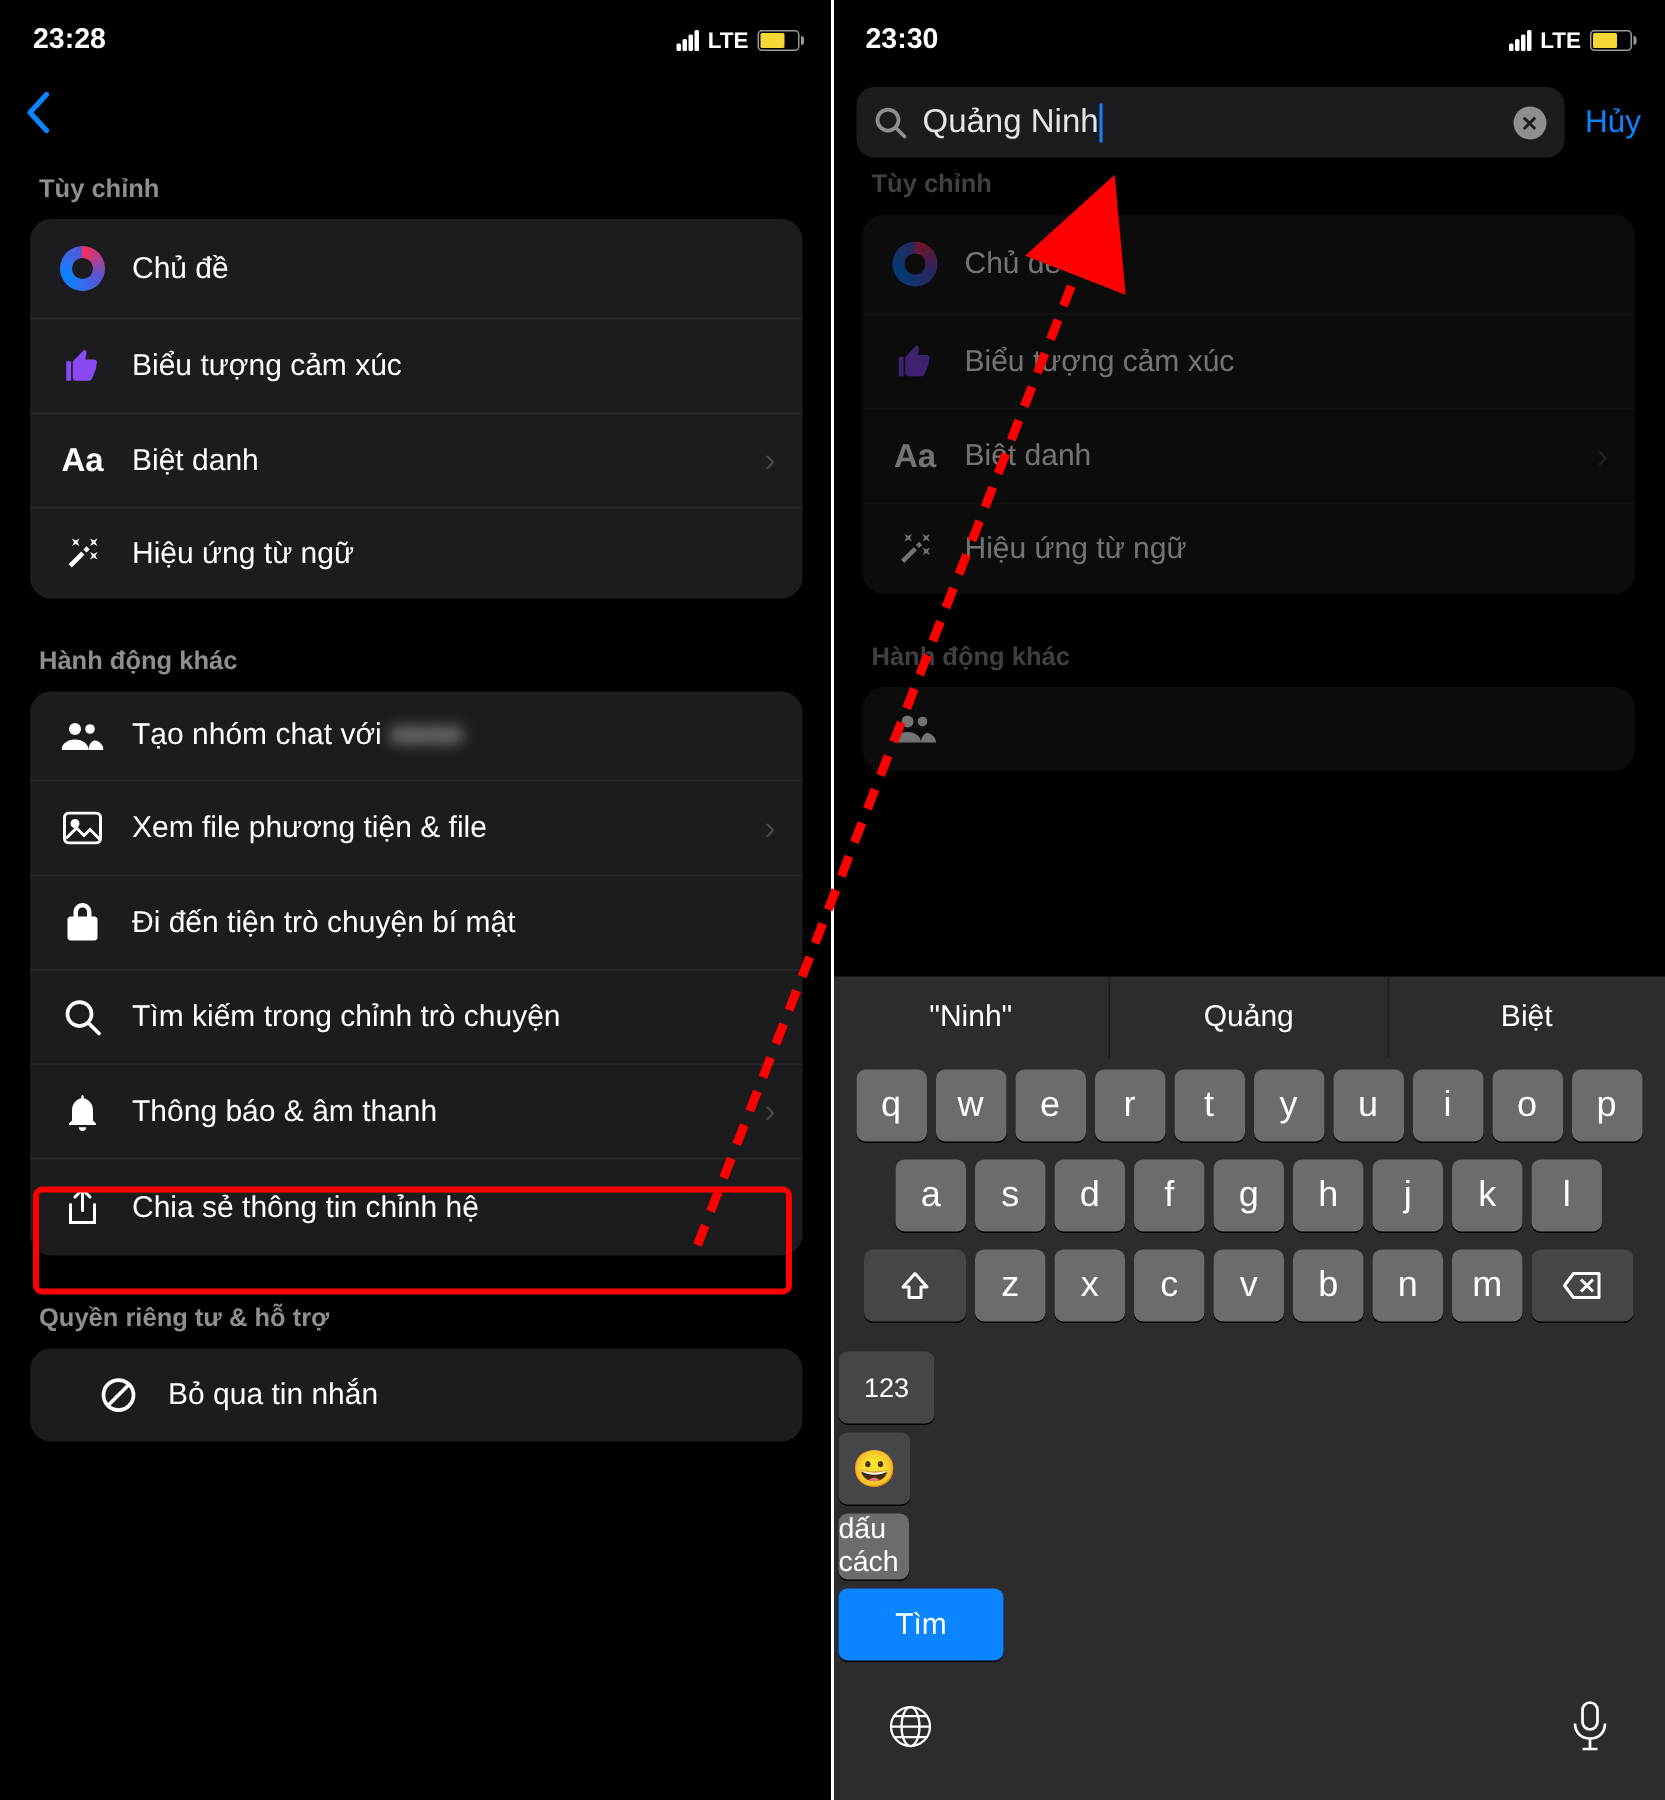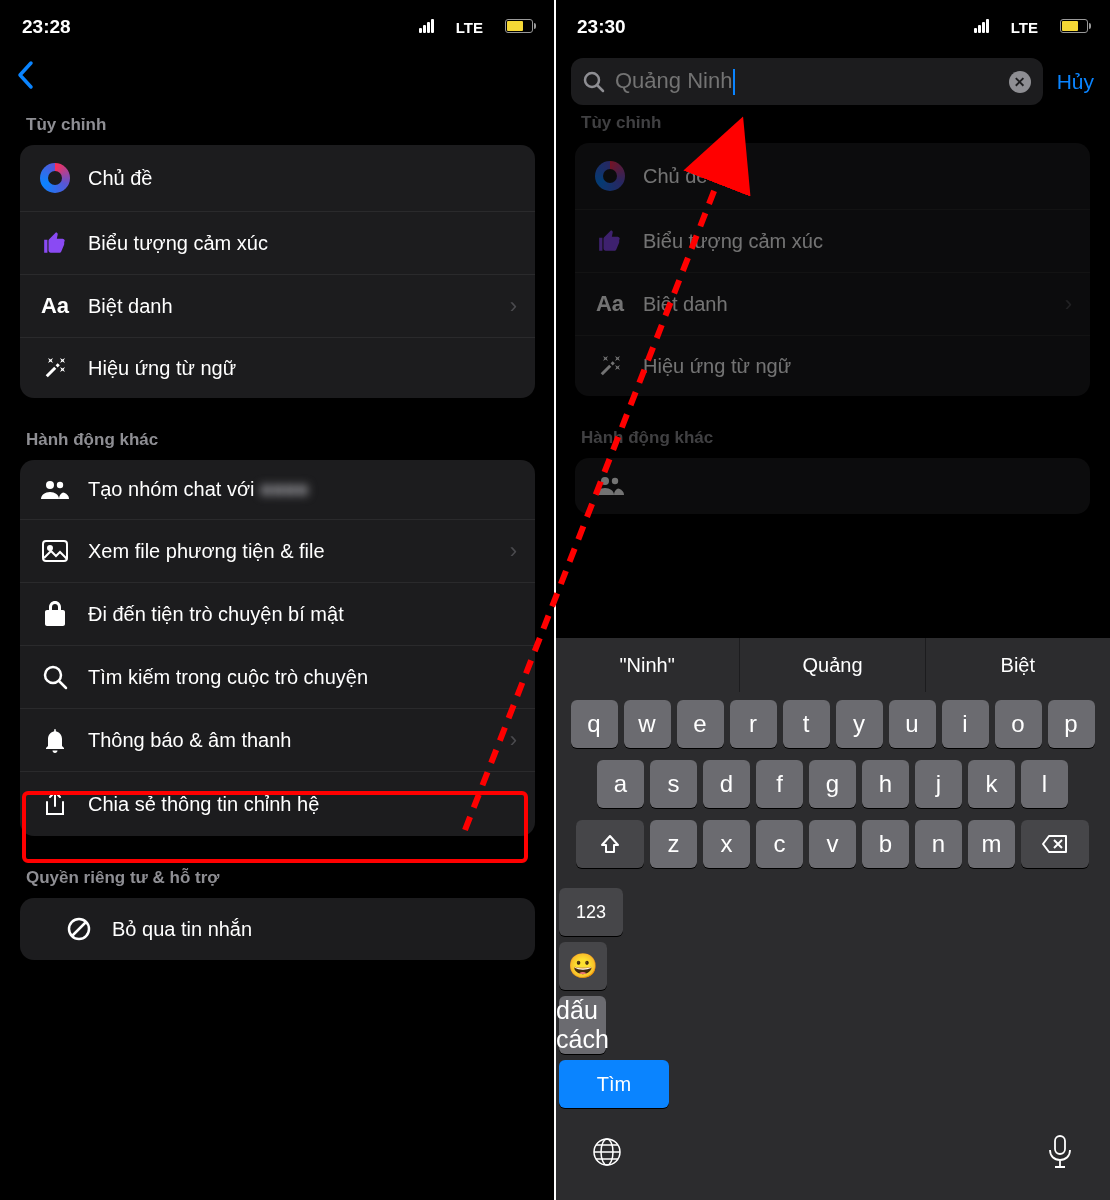--- a/index.html
+++ b/index.html
@@ -2,21 +2,21 @@
 <html><head>
 <meta charset="utf-8">
 <style>
 * { margin: 0; padding: 0; box-sizing: border-box; font-family: -apple-system, BlinkMacSystemFont, "Segoe UI", sans-serif; }
 body { background: #fff; width: 1110px; height: 1200px; display: flex; position: relative; }
 .phone { background: #000; width: 651px; height: 1200px; position: relative; overflow: hidden; color: #fff; }
 .divider { position: absolute; left: 554px; top: 0; width: 2px; height: 1200px; background: #fff; }
 
 
 .status-bar { display: flex; justify-content: space-between; align-items: center; padding: 12px 22px 8px; height: 50px; font-size: 19px; font-weight: 600; }
-.status-right { display: flex; align-items: flex-start; gap: 22px; }
+.status-right { display: flex; align-items: center; gap: 6px; }
 .signal { display: inline-flex; align-items: flex-end; gap: 1px; }
 .signal span { width: 3px; background: #fff; border-radius: 1px; }
 .signal span:nth-child(1){height:5px} .signal span:nth-child(2){height:8px} .signal span:nth-child(3){height:11px} .signal span:nth-child(4){height:14px}
 .battery { width: 28px; height: 14px; border: 1.5px solid #999; border-radius: 3px; position: relative; display: inline-block; }
 .battery::after { content:''; position:absolute; right:-4px; top:3px; width:2px; height:6px; background:#999; border-radius:0 2px 2px 0; }
 .battery-fill { position:absolute; left:1px; top:1px; bottom:1px; width:60%; background:#f5d836; border-radius:1px; }
 .lte { font-size:15px; font-weight:600; }
 
 
 .nav { padding: 10px 16px 20px; }
@@ -165,21 +165,21 @@
       </span>
       <span class="row-label">Đi đến tiện trò chuyện bí mật</span>
     </div>
     <div class="row">
       <span class="row-icon search-icon">
         <svg width="26" height="26" viewBox="0 0 26 26" fill="none" stroke="#fff" stroke-width="2.5">
             <circle cx="11" cy="11" r="8"></circle>
             <path d="M17 17 L24 24" stroke-linecap="round"></path>
           </svg>
       </span>
-      <span class="row-label">Tìm kiếm trong cuộc trò chuyện</span>
+      <span class="row-label">Tìm kiếm trong chỉnh trò chuyện</span>
     </div>
     <div class="row">
       <span class="row-icon bell-icon">
         <svg width="24" height="26" viewBox="0 0 24 26" fill="#fff">
             <path d="M12 26c1.4 0 2.5-1.1 2.5-2.5h-5C9.5 24.9 10.6 26 12 26zm7-7V12c0-3.8-2.6-7-6.2-7.8V3.2C12.8 2.5 12.4 2 12 2s-.8.5-.8 1.2v1C7.6 5 5 8.2 5 12v7l-2 2v1h18v-1l-2-2z"></path>
           </svg>
       </span>
       <span class="row-label">Thông báo &amp; âm thanh</span>
       <span class="chevron-r">›</span>
     </div>
@@ -226,21 +226,21 @@
         </span>
     </div>
   </div>
 
   <div class="search-row">
     <div class="search-box">
       <svg width="22" height="22" viewBox="0 0 22 22" fill="none" stroke="#8e8e93" stroke-width="2.5">
           <circle cx="9" cy="9" r="7"></circle>
           <path d="M14 14 L20 20" stroke-linecap="round"></path>
         </svg>
-      <span style="color:#737373;font-size:22px;"><span>Quảng Ninh</span><span class="cursor"></span></span>
+      <span style="color:#e5e5e5;font-size:22px;"><span>Quảng Ninh</span><span class="cursor"></span></span>
       <span style="flex:1"></span>
       <span class="clear-btn">✕</span>
     </div>
     <span class="cancel-link">Hủy</span>
   </div>
 
   <div style="position:relative;">
     <div class="section-header">Tùy chỉnh</div>
     <div class="section">
       <div class="row">
@@ -331,21 +331,21 @@
           <svg width="28" height="20" viewBox="0 0 28 20" fill="none" stroke="#fff" stroke-width="2">
               <path d="M8 2 L2 10 L8 18 H25 V2 Z" stroke-linejoin="round"></path>
               <path d="M13 6 L21 14 M21 6 L13 14"></path>
             </svg>
         </div>
       </div>
     </div>
     <div class="kb-bottom">
       <div class="key key-dark" style="width:64px;font-size:18px;">123</div>
       <div class="key key-dark" style="width:48px;">😀</div>
-      <div class="key key-space" style="background:#6b6b70;height:48px;border-radius:6px;display:flex;align-items:center;justify-content:center;font-size:25px;">dấu cách</div>
+      <div class="key key-space" style="background:#6b6b70;height:48px;border-radius:6px;display:flex;align-items:center;justify-content:center;font-size:19px;">dấu cách</div>
       <div class="key key-return">Tìm</div>
     </div>
     <div class="kb-tool">
       <span>
         <svg width="32" height="32" viewBox="0 0 32 32" fill="none" stroke="#fff" stroke-width="1.5">
             <circle cx="16" cy="16" r="13"></circle>
             <ellipse cx="16" cy="16" rx="6" ry="13"></ellipse>
             <path d="M3 16 H29 M5 9 H27 M5 23 H27"></path>
           </svg>
       </span>

